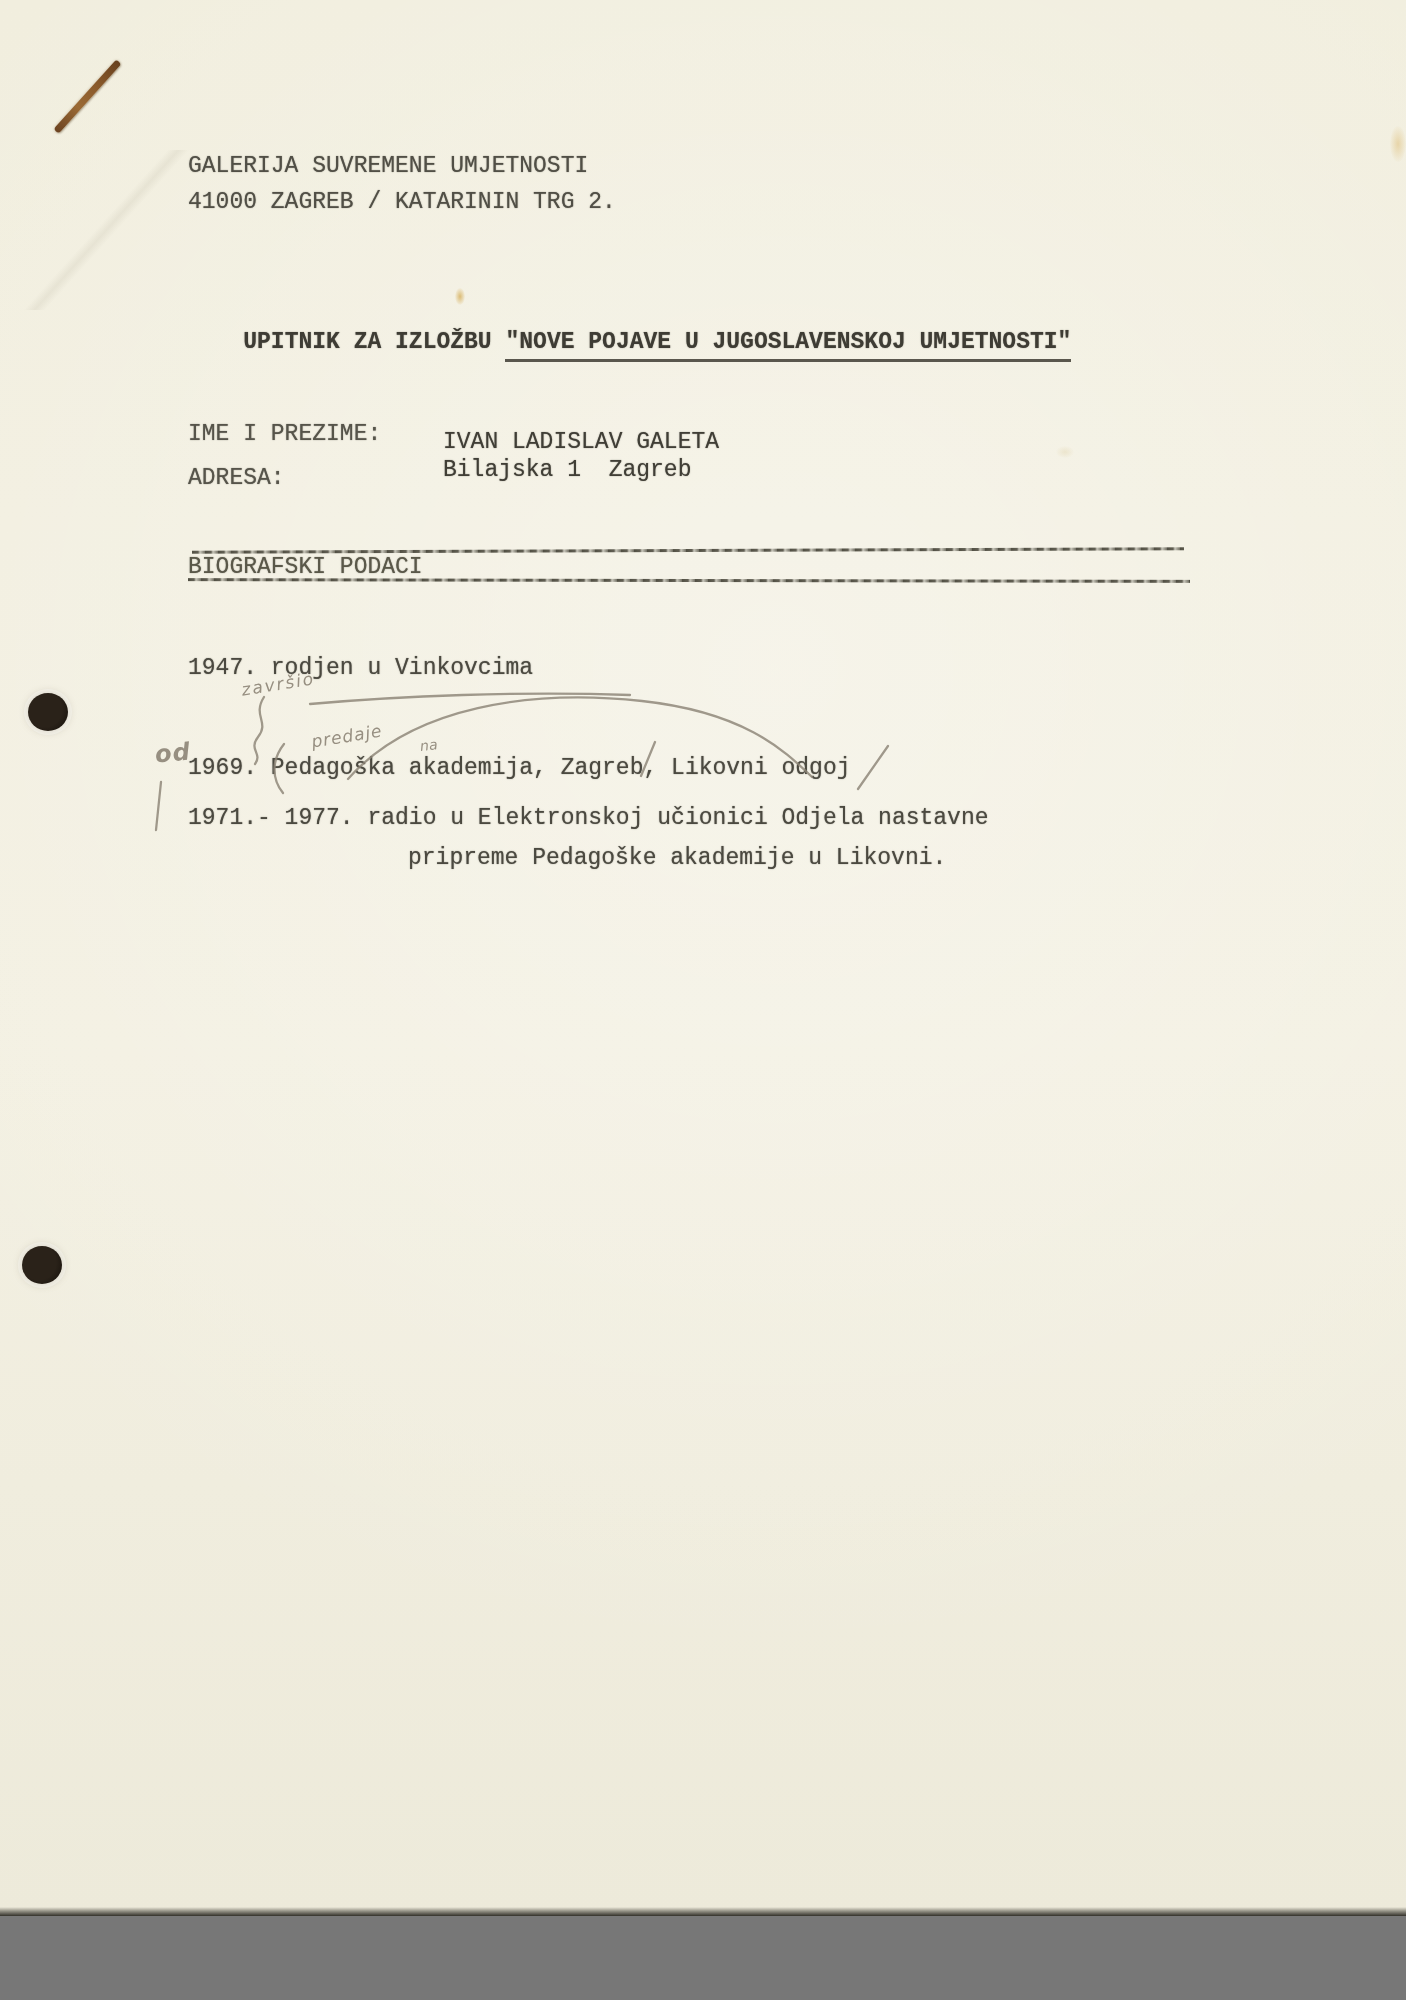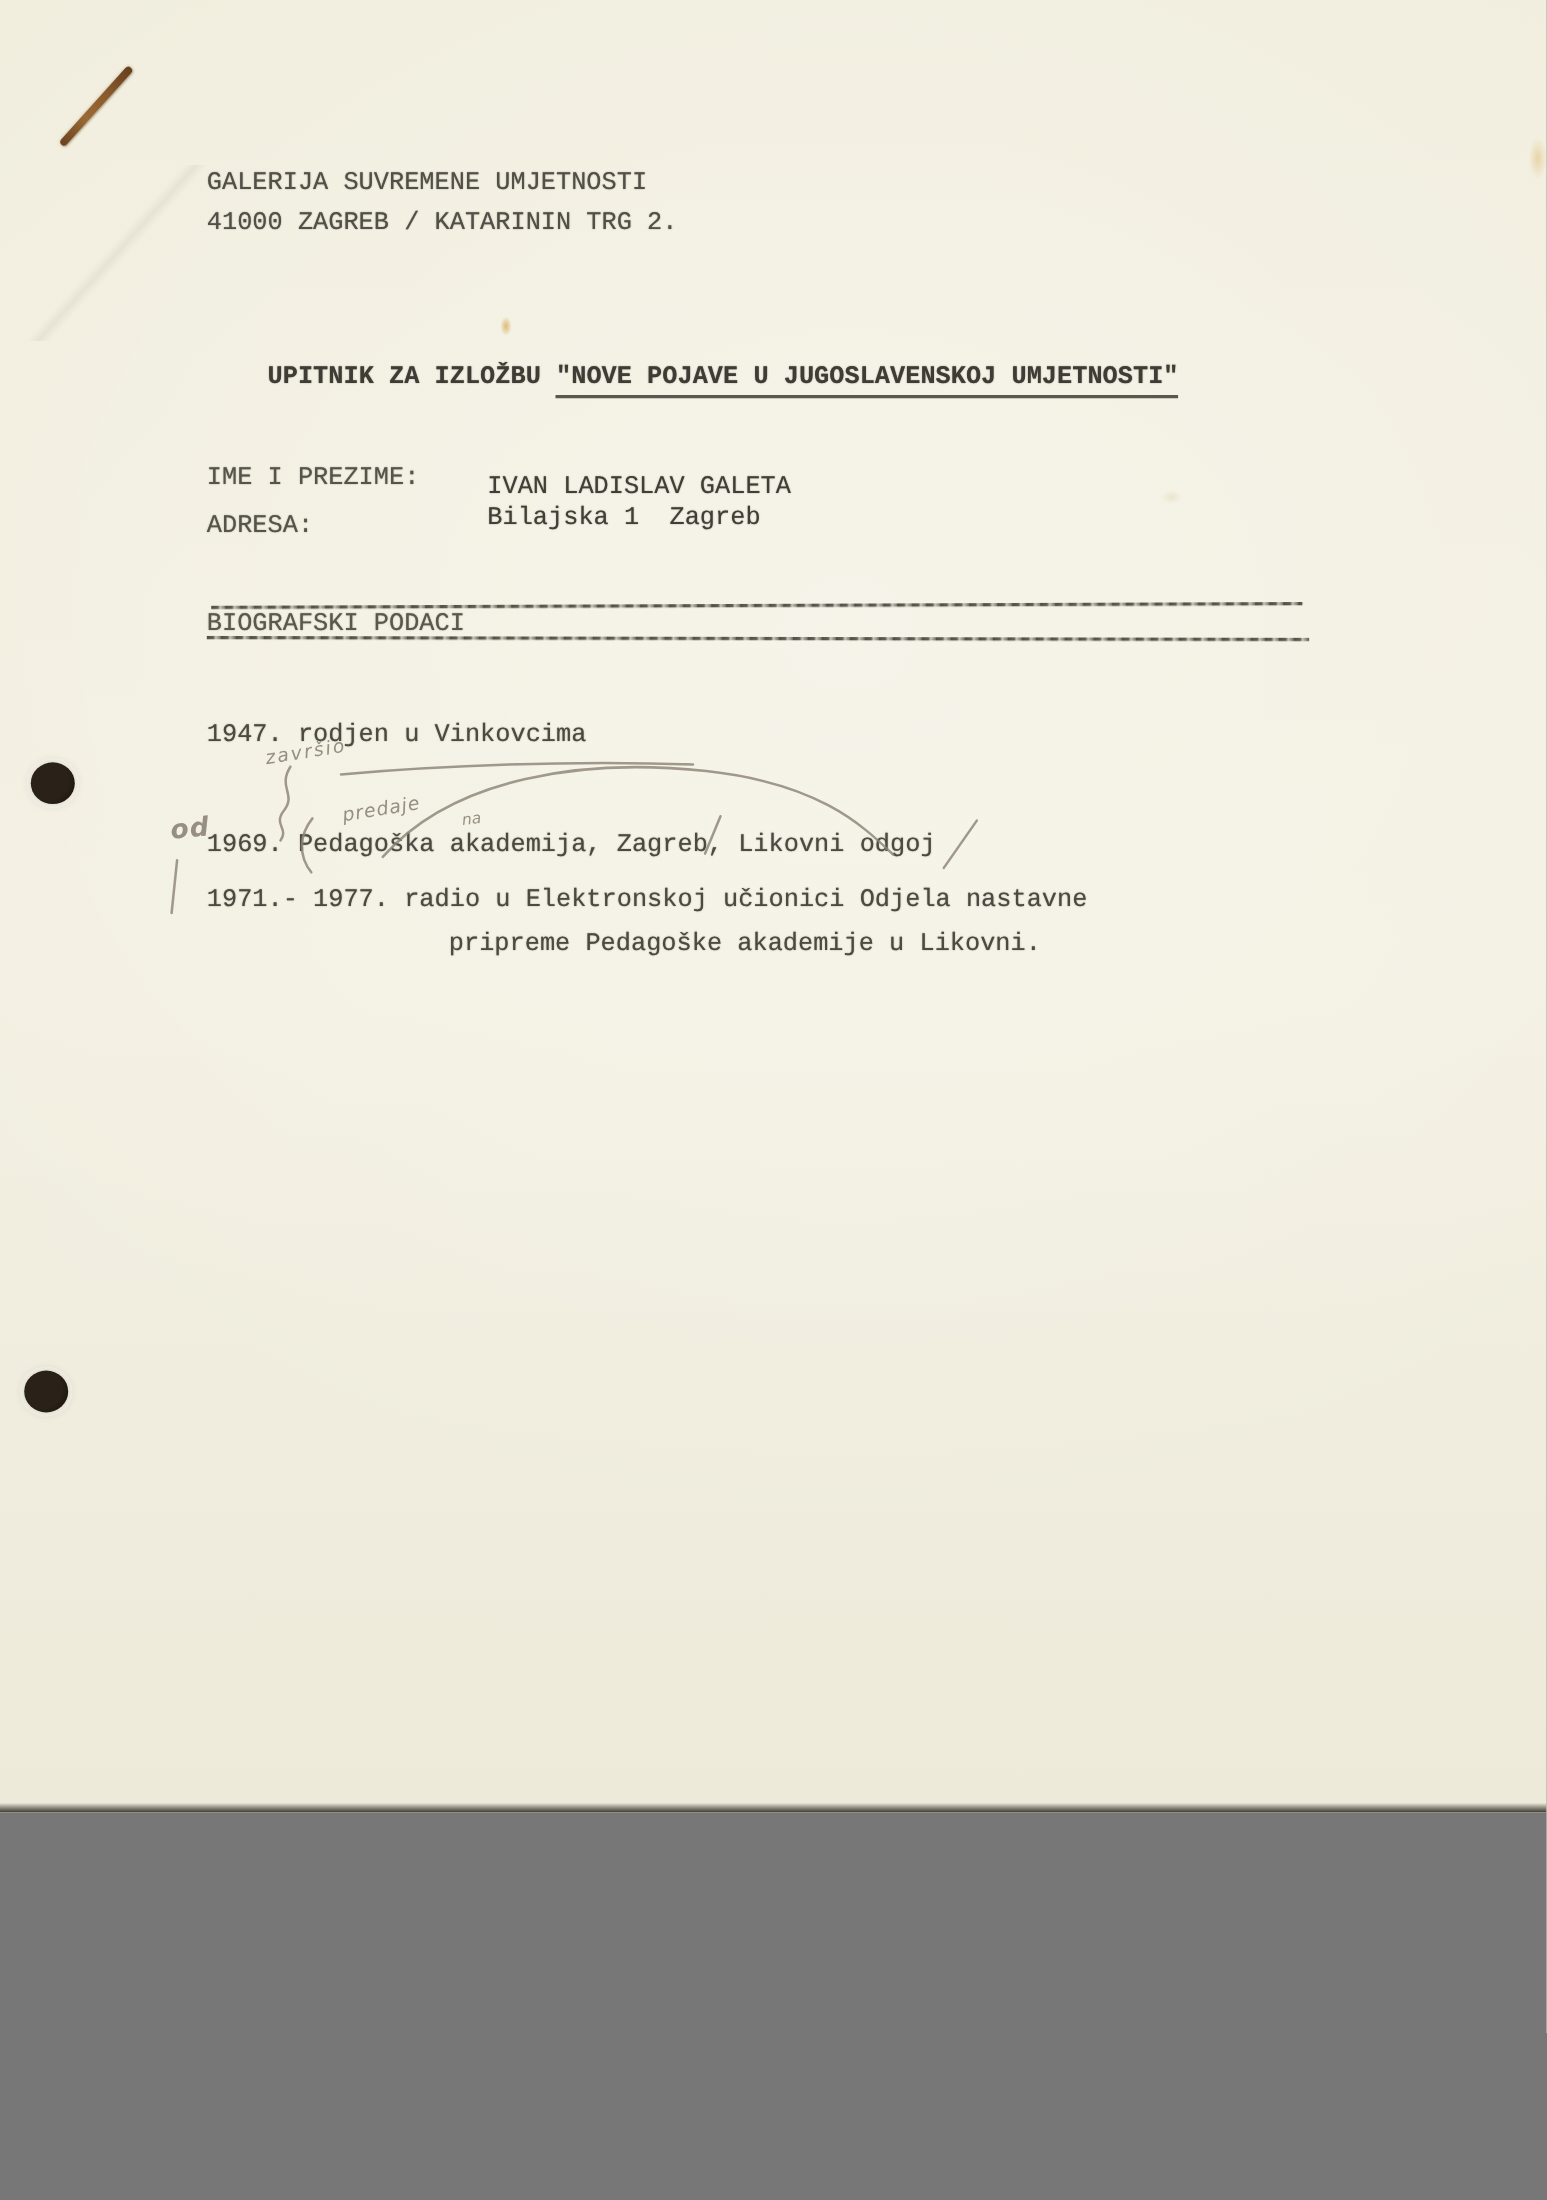--- a/index.html
+++ b/index.html
@@ -3,21 +3,21 @@
 <meta charset="utf-8">
 <style>
   :root{
     --paper:#f2efe0;
     --ink:#46443c;
     --pencil:#8d8577;
   }
   html,body{margin:0;padding:0;background:#777;}
   .page{
     position:relative;
-    width:1406px;height:1648px;
+    width:1406px;height:1916px;
     margin:0 auto;
     overflow:hidden;
     background-color:var(--paper);
     background-image:
       radial-gradient(ellipse 120% 85% at 55% 35%, rgba(255,255,255,.30), rgba(255,255,255,0) 62%),
       linear-gradient(180deg, #f1eede 0%, #f3f0e2 55%, #edeada 100%);
     font-family:"Liberation Mono","DejaVu Sans Mono",monospace;
     color:var(--ink);
   }
   .typed{

